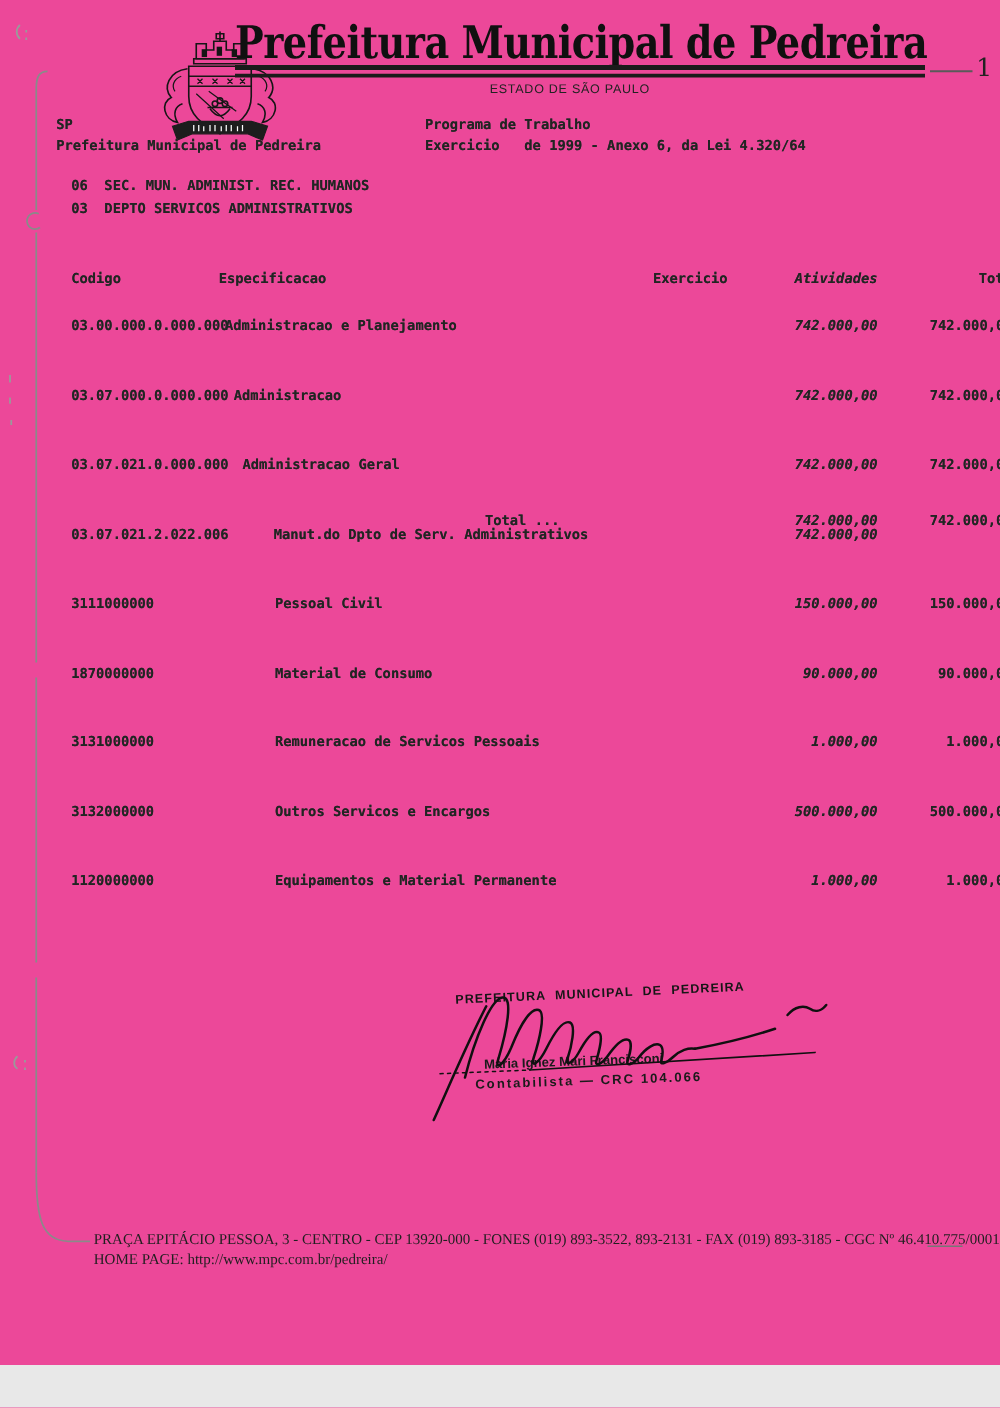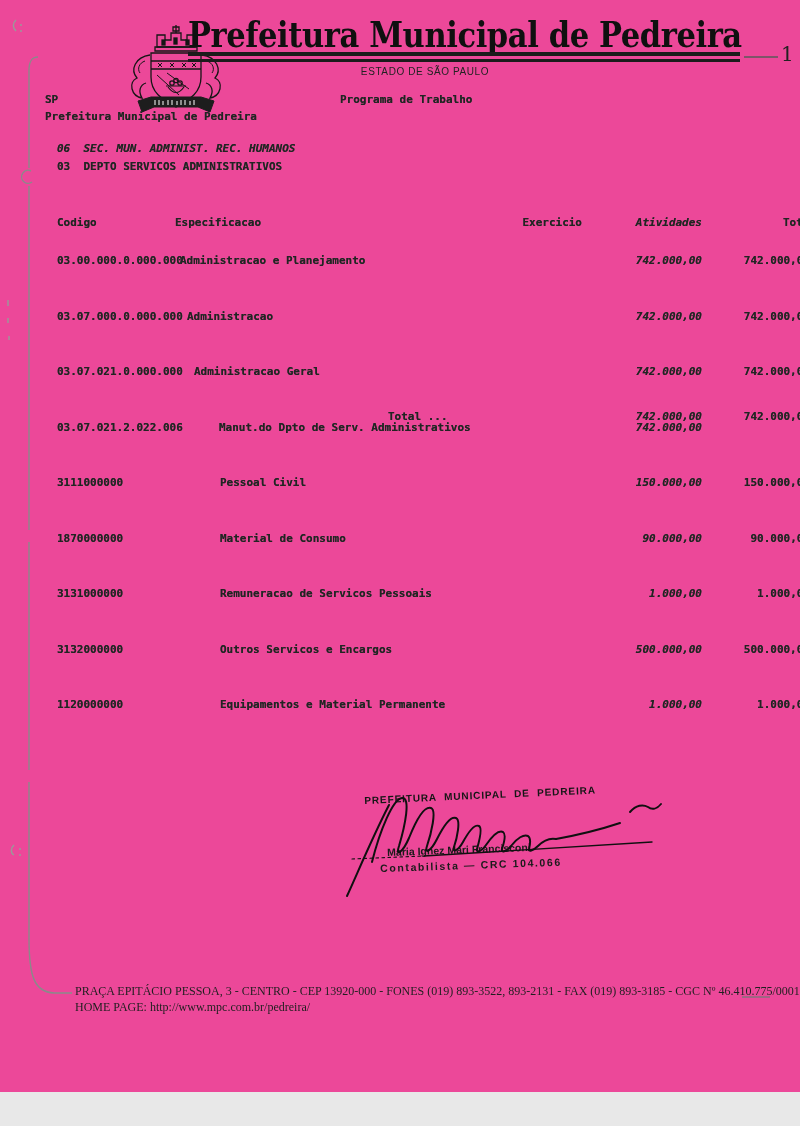--- a/index.html
+++ b/index.html
@@ -13,21 +13,21 @@
   .doc-title {
     font-family:"DejaVu Serif", serif; font-weight:bold; font-size:36px;
     color:#101010; transform:scaleX(.85); transform-origin:left top;
     letter-spacing:-0.5px;
   }
   .title-rule {
     height:3px; border-top:4px solid #1b1b1b; border-bottom:3px solid #1b1b1b;
   }
   .estado {
     font-family:"Liberation Sans", sans-serif; font-size:10px; letter-spacing:.6px;
-    color:#222; text-align:center;
+    color:#222; text-align:right;
   }
   .page-num { font-family:"DejaVu Serif", serif; font-size:20px; color:#222; }
   
   .tw { font-family:"DejaVu Sans Mono", monospace; font-size:11px; font-weight:bold;
         color:#232323; text-shadow:0 0 .4px #444; }
   
   .trow { position:relative; height:16.5px; }
   .col  { position:absolute; top:0; white-space:pre; }
   .c-code { left:57px; }
   .c-spec { left:180px; }
@@ -88,22 +88,23 @@
   </div>
 
   <div class="abs doc-title" style="left:188px; top:13px;">Prefeitura Municipal de Pedreira</div>
   <div class="abs title-rule" style="left:188px; top:52px; width:552px;"></div>
   <div class="abs estado" style="left:330px; top:66px; width:190px;">ESTADO DE SÃO PAULO</div>
   <div class="abs page-num" style="left:781px; top:42px;">1</div>
 
   <div class="abs tw" style="left:45px;  top:93px;">SP</div>
   <div class="abs tw" style="left:45px;  top:110px;">Prefeitura Municipal de Pedreira</div>
   <div class="abs tw" style="left:340px; top:93px;text-align:center;">Programa de Trabalho</div>
-
-  <div class="abs tw" style="left:57px; top:142px;font-style:italic;">06  SEC. MUN. ADMINIST. REC. HUMANOS</div>
+  <div class="abs tw" style="left:340px; top:110px;">Exercicio   de 1999 - Anexo 6, da Lei 4.320/64</div>
+
+  <div class="abs tw" style="left:57px; top:142px;">06  SEC. MUN. ADMINIST. REC. HUMANOS</div>
   <div class="abs tw" style="left:57px; top:160px;">03  DEPTO SERVICOS ADMINISTRATIVOS</div>
 
   <div class="abs tw" style="left:0; top:190px; width:100%;">
     <div class="trow">
       <span class="col c-code">Codigo</span>
       <span class="col" style="left:175px;">Especificacao</span>
       <span class="col c-proj">Exercicio</span>
       <span class="col c-ativ">Atividades</span>
       <span class="col hdr-tot">Total</span>
     </div>

